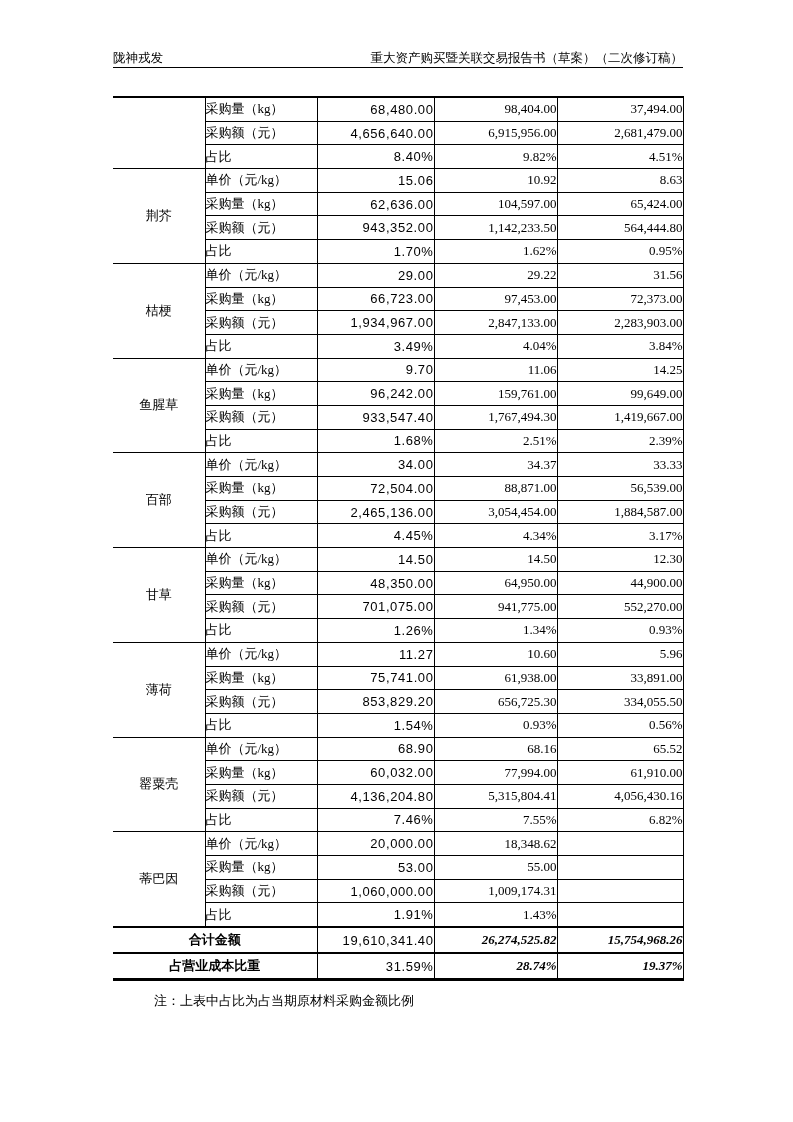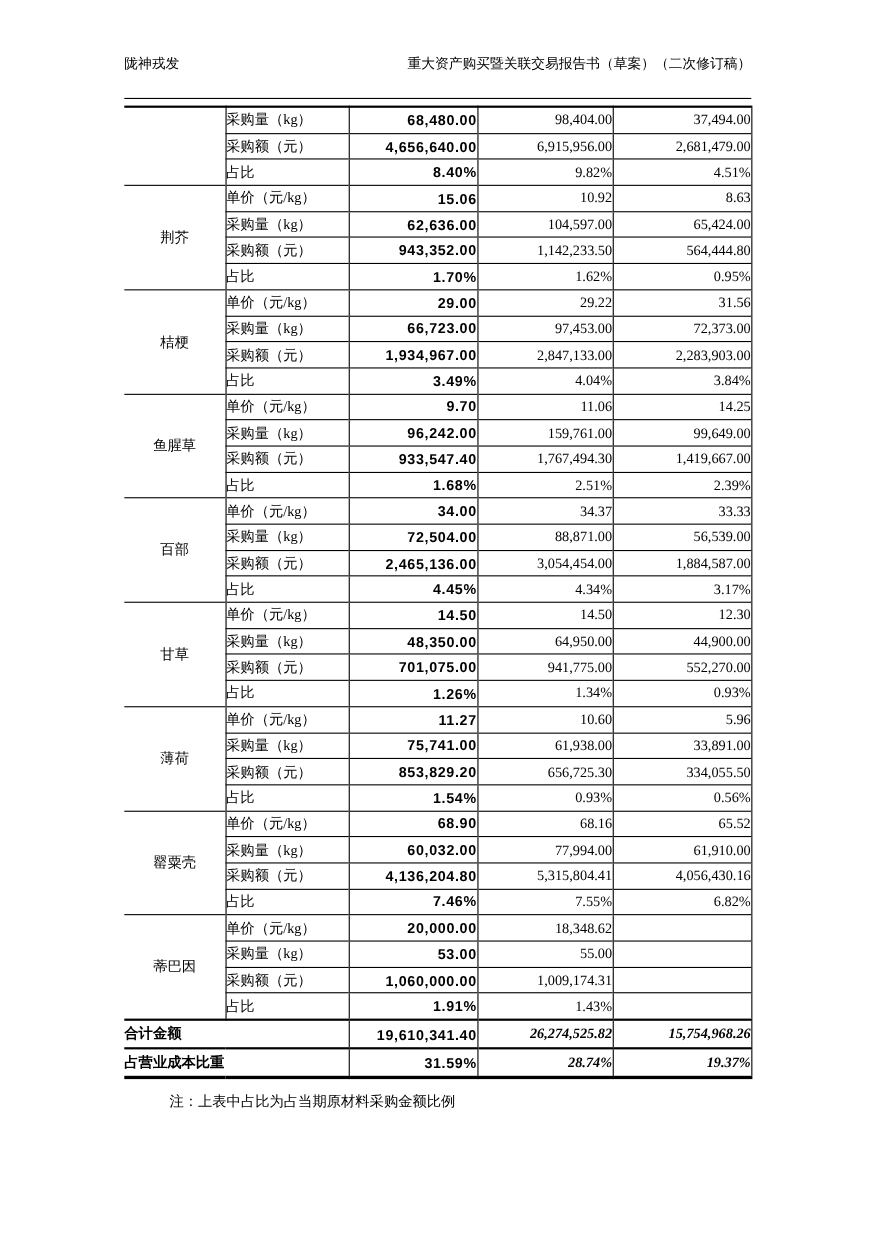--- a/index.html
+++ b/index.html
@@ -19,21 +19,21 @@
   
   .doc-header {
     position: absolute;
     left: 113px;
     top: 50px;
     width: 570px;
     display: flex;
     justify-content: space-between;
     align-items: flex-end;
     border-bottom: 1px solid #000;
-    padding-bottom: 22px;
+    padding-bottom: 0;
     font-size: 12.5px;
   }
   
   table.proc {
     position: absolute;
     left: 113px;
     top: 96px;
     width: 570px;
     border-collapse: collapse;
     table-layout: fixed;
@@ -57,35 +57,35 @@
   }
   td.metric {
     text-align: left;
     padding-left: 8px;
     font-size: 12.5px;
   }
   td.v1 {
     text-align: right;
     padding-right: 7px;
     font-family: "Liberation Sans", "DejaVu Sans", sans-serif;
-    font-weight: bold;
+    font-weight: normal;
     font-size: 12px;
     letter-spacing: 0.6px;
   }
   td.v2, td.v3 {
     text-align: right;
     padding-right: 7px;
   }
   td.v3 { padding-right: 9px; }
   tr.summary td {
     border-top: 2px solid #000;
     height: 24px;
   }
   tr.summary td.slabel {
-    text-align: left;
+    text-align: center;
     font-weight: bold;
     font-size: 13px;
     padding-left: 0;
   }
   tr.summary td.v2, tr.summary td.v3 {
     font-weight: bold;
     font-style: italic;
   }
   
   .note {

